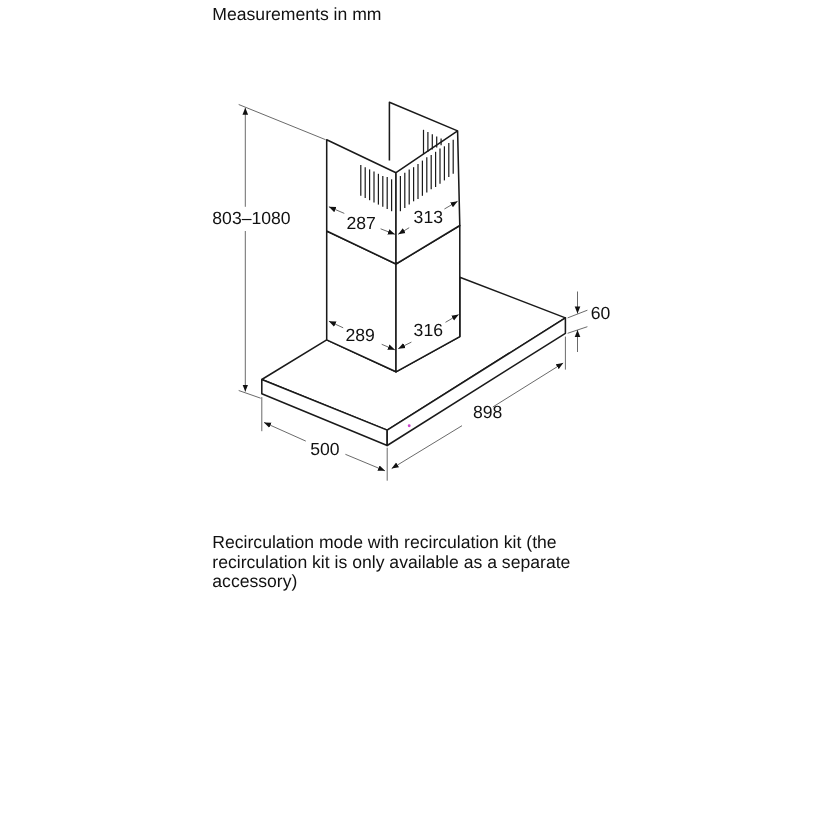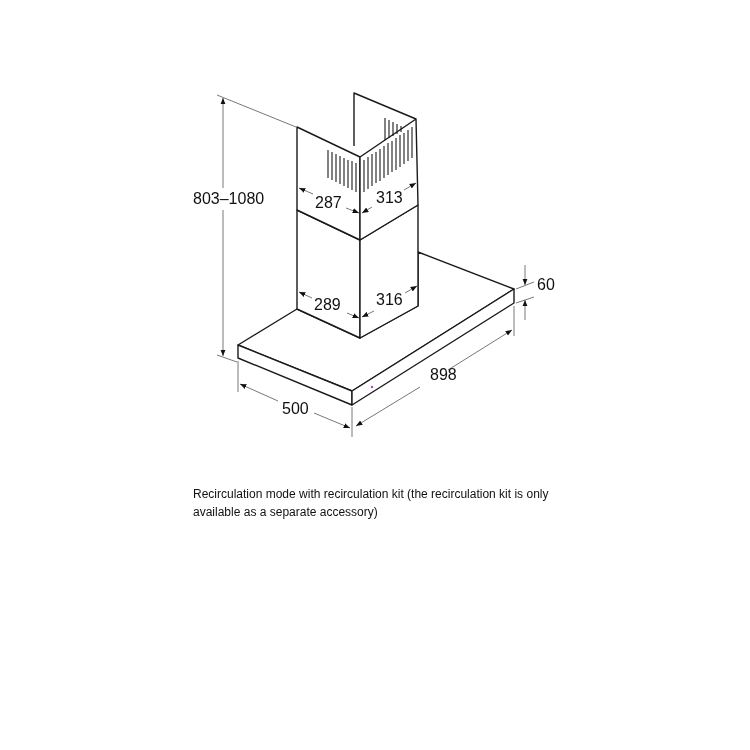--- a/index.html
+++ b/index.html
@@ -1,32 +1,33 @@
 <!DOCTYPE html>
 <html><head>
 <meta charset="utf-8">
 <style>
   html, body { margin: 0; padding: 0; background: #ffffff; }
   body { width: 750px; height: 750px; position: relative; overflow: hidden;
          font-family: "Liberation Sans", sans-serif; color: #111111; }
   .hdr { position: absolute; left: 193px; top: 5px; font-size: 16px; line-height: 18px; }
   .hdr .sub { font-weight: bold; }
   .note { position: absolute; left: 193px; top: 485px; width: 380px;
-          font-size: 12px; line-height: 18px; }
+          font-size: 16px; line-height: 18px; }
   svg.dwg { position: absolute; left: 0; top: 0; }
   .lbl { font-family: "Liberation Sans", sans-serif; font-size: 16px; fill: #111; }
   .edge { stroke: #1a1a1a; stroke-width: 1.4; fill: none; stroke-linejoin: round; }
   .face { fill: #ffffff; stroke: #1a1a1a; stroke-width: 1.4; stroke-linejoin: round; }
   .thin { stroke: #555; stroke-width: 0.8; fill: none; }
   .vent { stroke: #1a1a1a; stroke-width: 1.1; }
 </style>
 </head>
 <body>
 
 <div class="hdr">
+  <div>Measurements in mm</div>
 </div>
 
 <svg class="dwg" width="750" height="750" viewBox="0 0 750 750">
   <defs>
     <marker id="arr" viewBox="0 0 10 10" refX="10" refY="5" markerWidth="8" markerHeight="8" orient="auto-start-reverse">
       <path d="M0,1 L10,5 L0,9 z" fill="#111"></path>
     </marker>
   </defs>
 
   <g>

